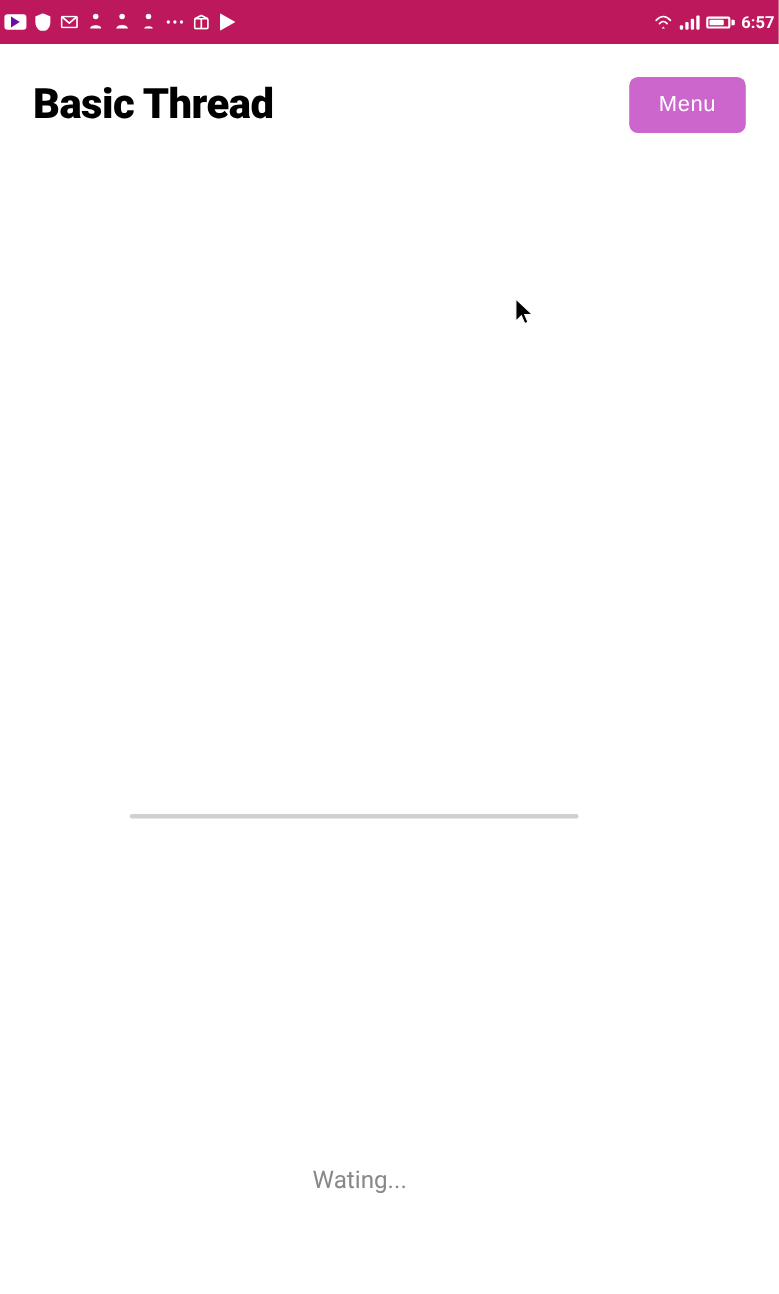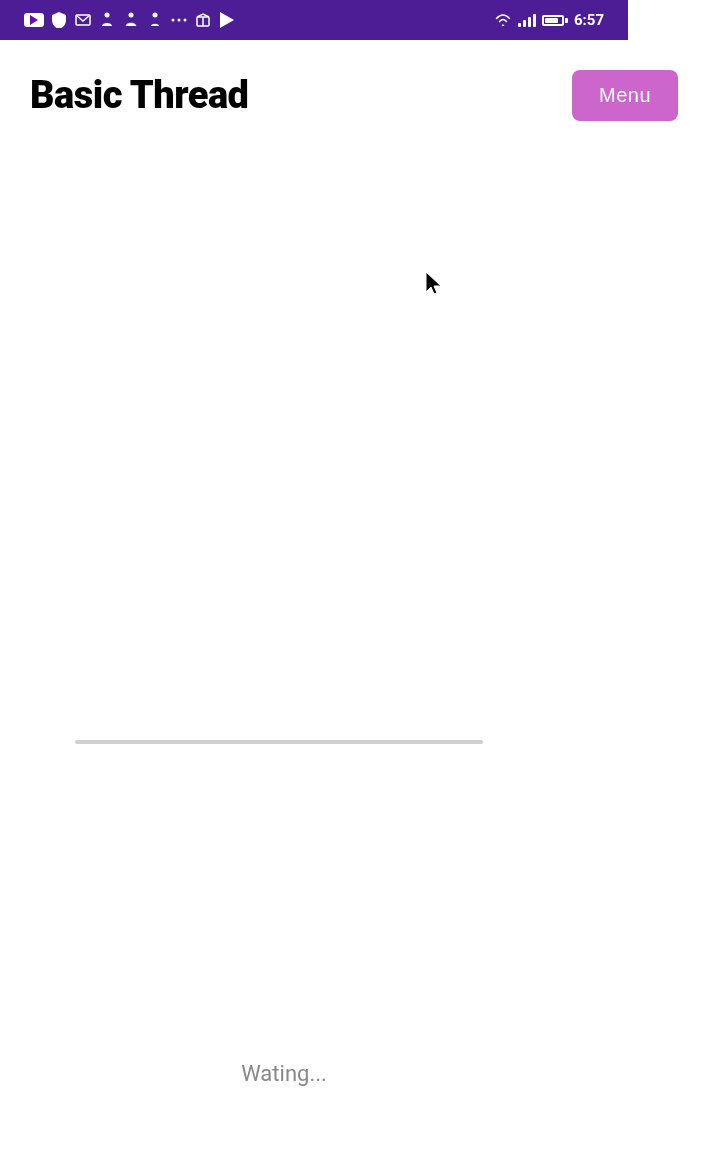--- a/index.html
+++ b/index.html
@@ -12,27 +12,27 @@
       width: 708px;
       height: 1176px;
       font-family: 'Roboto', Arial, sans-serif;
       background: #ffffff;
       overflow: hidden;
       position: relative;
     }
 
     
     .status-bar {
-      width: 628px;
+      width: 708px;
       height: 40px;
-      background: #4c1d95;
+      background: #be185d;
       display: flex;
       align-items: center;
       justify-content: space-between;
-      padding: 0 24px;
+      padding: 0 4px;
       color: white;
     }
 
     .status-bar-left {
       display: flex;
       align-items: center;
       gap: 6px;
     }
 
     .status-bar-right {
@@ -92,20 +92,21 @@
 
     
     .main-content {
       width: 568px;
       height: calc(1176px - 40px - 110px);
       background: #ffffff;
       position: relative;
       display: flex;
       flex-direction: column;
       align-items: center;
+      margin-left: 43px;
     }
 
     
     .cursor {
       position: absolute;
       top: 120px;
       right: 120px;
       width: 24px;
       height: 28px;
       pointer-events: none;

